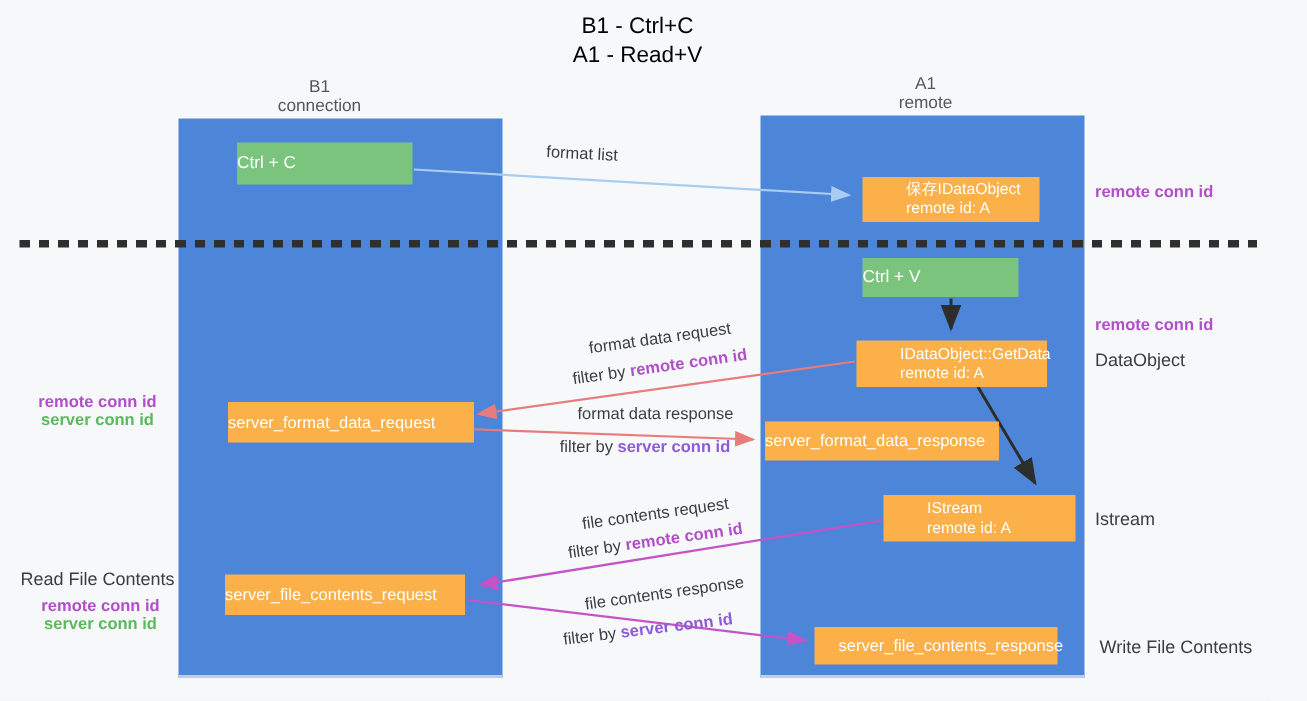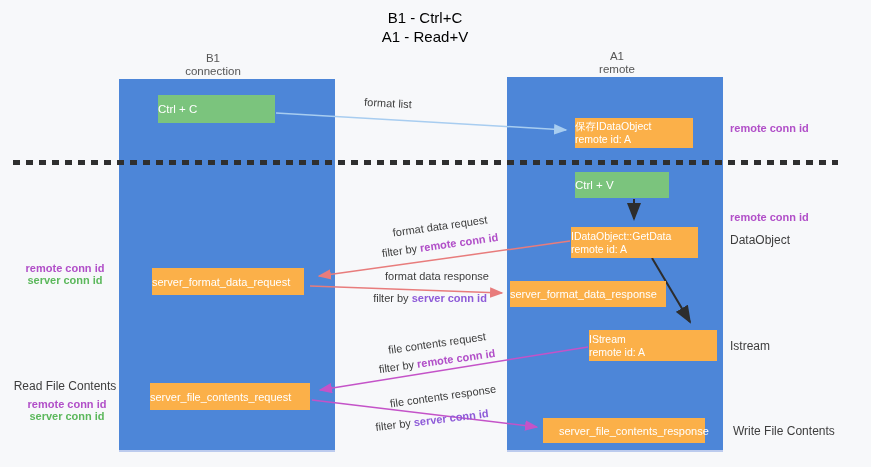--- a/index.html
+++ b/index.html
@@ -22,21 +22,21 @@
   .title{position:absolute;left:300px;top:8px;width:250px;text-align:center;
          font-size:15px;line-height:19px;color:#000000;}
   .colhead{position:absolute;width:120px;text-align:center;font-size:11.5px;
            line-height:13px;color:#565656;}
   .lifeline{position:absolute;background:var(--blue);border-bottom:2px solid #bccbee;}
 
   .box{position:absolute;display:flex;flex-direction:column;align-items:flex-start;
        justify-content:center;color:#fff;text-align:center;z-index:3;}
   .box.green{background:var(--green);font-size:11.5px;}
   .box.orange{background:var(--orange);}
-  .two{font-size:10.5px;line-height:13px;}
+  .two{font-size:10.5px;line-height:13px;padding-left:29px;}
   .one{font-size:11px;}
 
   .dashline{position:absolute;left:13px;top:160px;width:825px;height:5px;z-index:2;
     background:repeating-linear-gradient(90deg,#2f2f2f 0 7px,transparent 7px 13px);}
 
   svg.arrows{position:absolute;left:0;top:0;z-index:2;pointer-events:none;}
 
   .lbl{position:absolute;font-size:11px;color:var(--ink);z-index:3;white-space:nowrap;}
   .lbl.center{text-align:center;}
   .purple{color:var(--purple);font-weight:bold;}
@@ -94,30 +94,30 @@
 
   <div class="box green" style="left:158px;top:95px;width:117px;height:28px;">
     <span>Ctrl + C</span>
   </div>
 
   <div class="box orange two" style="left:575px;top:118px;width:118px;height:30px;">
     <div>保存IDataObject</div>
     <div>remote id: A</div>
   </div>
 
-  <div class="box green" style="left:575px;top:172px;width:94px;height:26px;">
+  <div class="box green" style="left:575px;top:172px;width:104px;height:26px;">
     <span>Ctrl + V</span>
   </div>
 
   <div class="box orange two" style="left:571px;top:227px;width:127px;height:31px;">
     <div>IDataObject::GetData</div>
     <div>remote id: A</div>
   </div>
 
-  <div class="box orange one" style="left:152px;top:268px;width:152px;height:27px;">
+  <div class="box orange one" style="left:152px;top:268px;width:164px;height:27px;">
     <span>server_format_data_request</span>
   </div>
 
   <div class="box orange one" style="left:510px;top:281px;width:156px;height:26px;">
     <span>server_format_data_response</span>
   </div>
 
   <div class="box orange two" style="left:589px;top:330px;width:128px;height:31px;">
     <div>IStream</div>
     <div>remote id: A</div>

